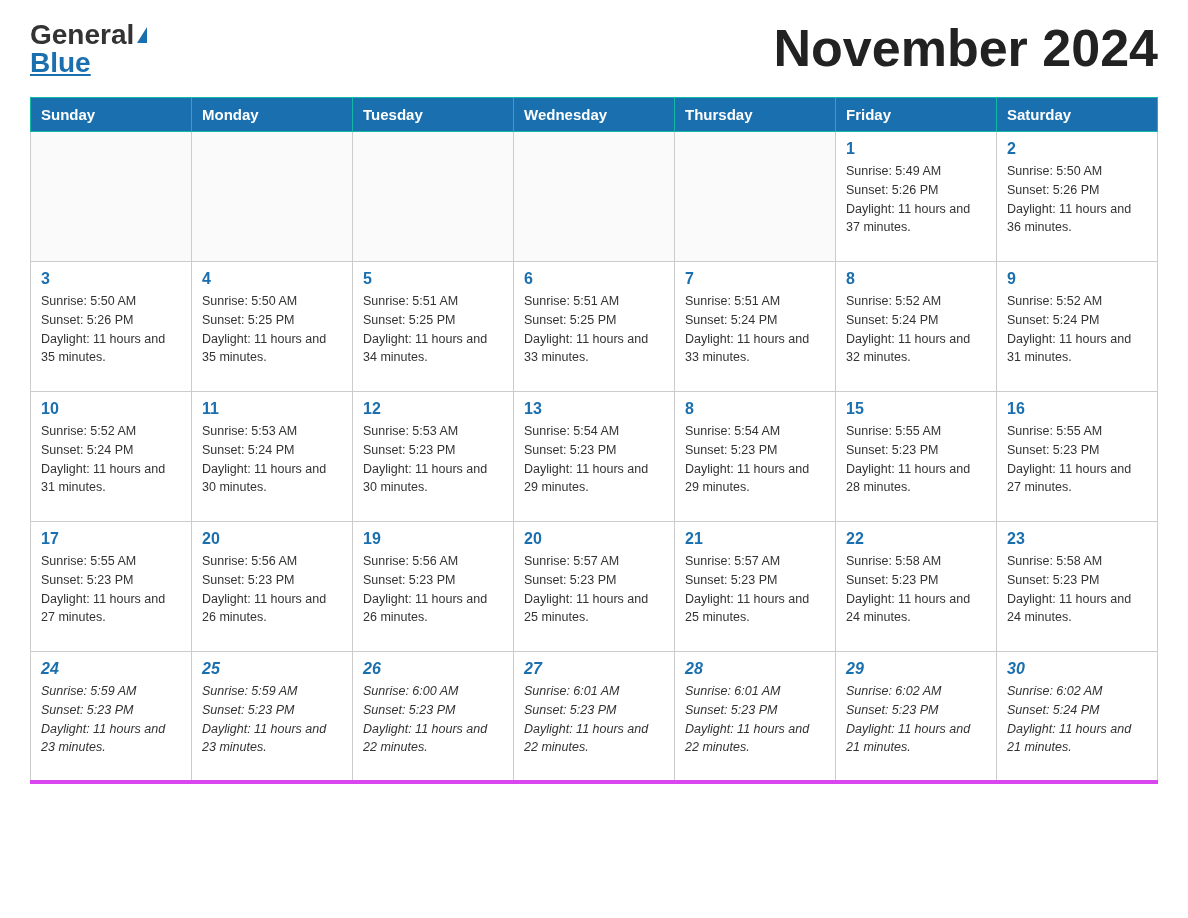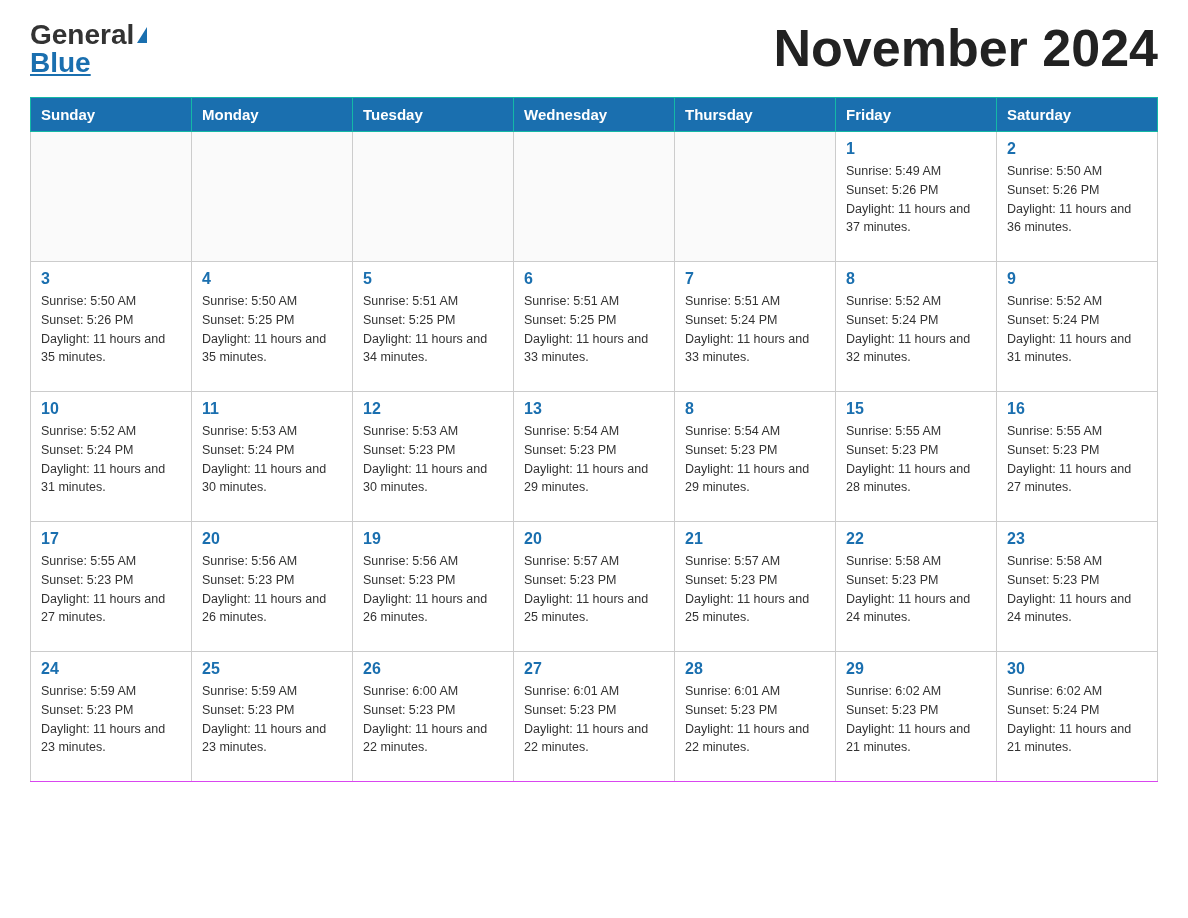--- a/index.html
+++ b/index.html
@@ -92,21 +92,22 @@
       line-height: 1.5;
       color: #333;
     }
     .empty-cell {
       background: #fafafa;
     }
     tbody tr td {
       border-bottom: 2px solid #aaa;
     }
     tbody tr:last-child td {
-      border-bottom: 1px solid #d946ef;
+      border-bottom: 4px solid #d946ef;
+      font-style: italic;
     }
   </style>
 </head>
 <body>
 
 <div class="header">
   <div class="logo">
     <div style="display:flex;align-items:center;">
       <span class="logo-general">General</span>
       <span class="logo-triangle"></span>

